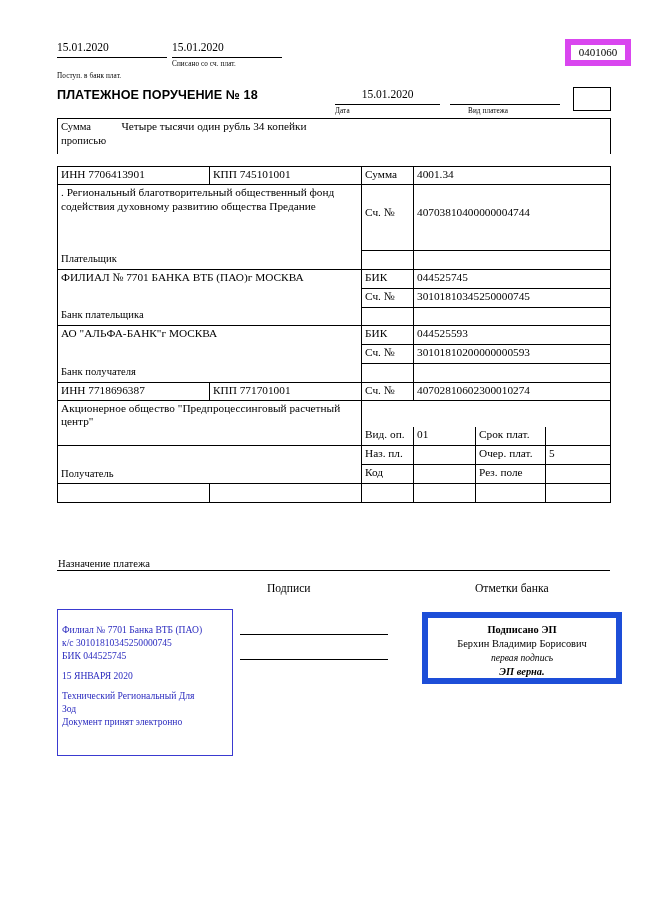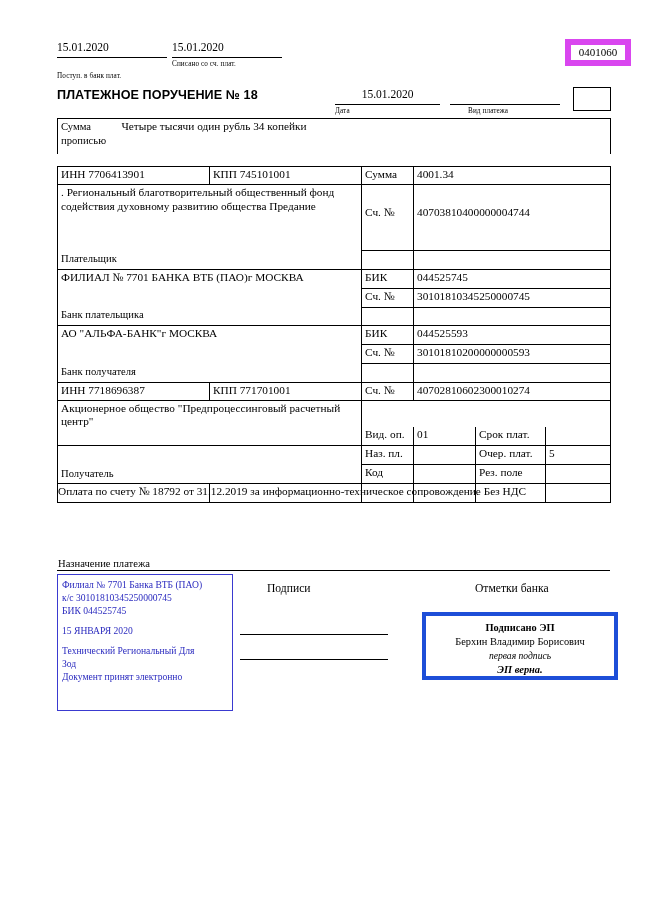--- a/index.html
+++ b/index.html
@@ -80,28 +80,29 @@
   .purpose {
     font-size: 11.3px;
   }
 
   
   .stamp {
     border: 1px solid #3a3ad0;
     color: #2b2bbf;
     font-size: 9.6px;
     line-height: 13px;
-    padding: 3px 4px 4px 4px;
-    font-family: "Liberation Serif", serif;
+    padding: 13px 4px 4px 4px;
+    font-family: "Liberation Serif", serif;
+    margin-top: 35px;
   }
   .stamp .sp { height: 7px; }
 
   
   .bankbox {
-    border: 4px solid #1d4ed8;
+    border: 6px solid #1d4ed8;
     text-align: center;
     font-size: 10.4px;
     line-height: 14px;
     padding: 5px 4px;
   }
   .bankbox .b1 { font-weight: bold; }
   .bankbox .b2 { font-style: italic; font-size: 9.6px; }
   .bankbox .b3 { font-weight: bold; font-style: italic; }
   .ctr { text-align: center; }
   .sig-label { font-size: 11.6px; }
@@ -276,21 +277,20 @@
       <td style="height:16px;"></td>
       <td></td>
       <td></td>
       <td></td>
       <td></td>
       <td></td>
     </tr>
   </tbody>
     </table>
 
-  <div class="abs purpose" style="left:58px; top:485px; width:552px;">Оплата по счету № 18792 от 31.12.2019 за информационно-техническое сопровождение Без НДС</div>
   <div class="abs line" style="left:57px; top:570px; width:553px;"></div>
   <div class="abs cap" style="left:58px; top:558px;">Назначение платежа</div>
 
   <div class="abs stamp" style="left:57px; top:574px; width:166px; height:128px;">
     <div>Филиал № 7701 Банка ВТБ (ПАО)</div>
     <div>к/с 30101810345250000745</div>
     <div>БИК 044525745</div>
     <div class="sp"></div>
     <div>15 ЯНВАРЯ 2020</div>
     <div class="sp"></div>

